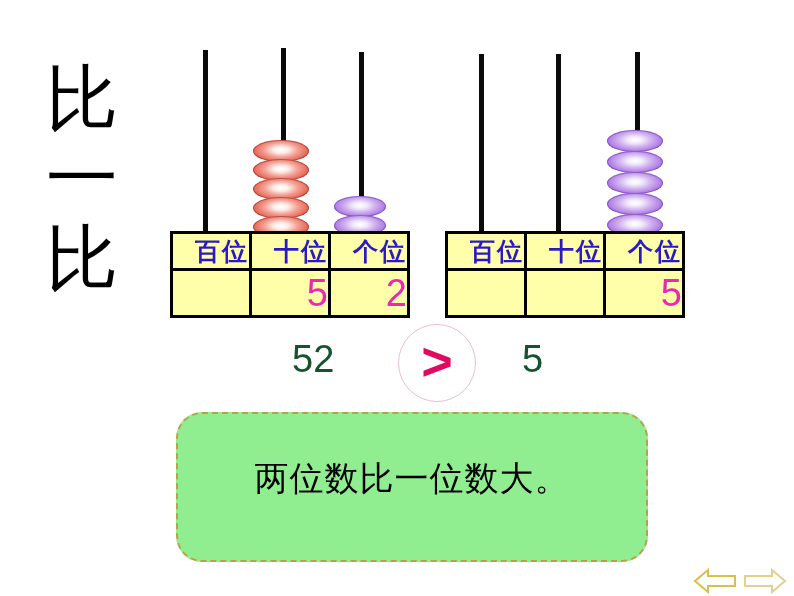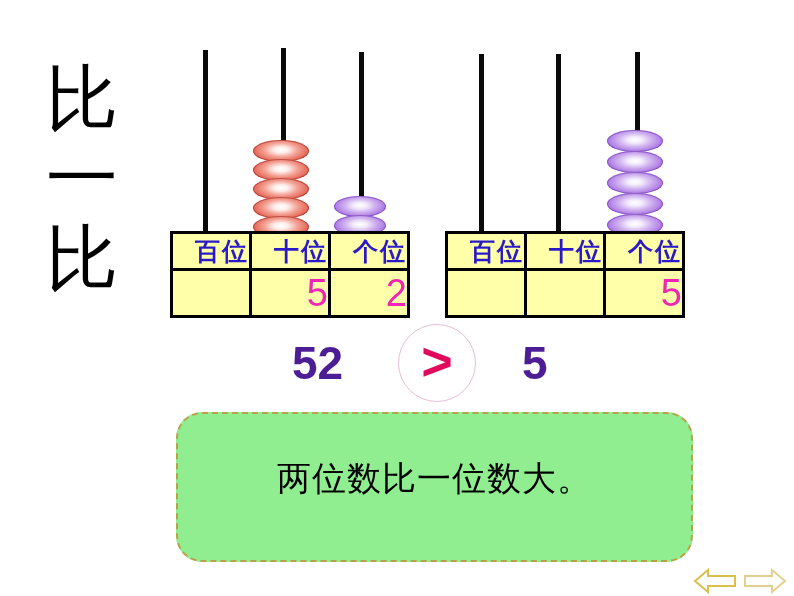--- a/index.html
+++ b/index.html
@@ -103,24 +103,23 @@
     font-size: 38px;
     color: #ef25b4;
     font-weight: 400;
     line-height: 1;
   }
 
   
   .cmp-number {
     position: absolute;
     font-family: "Liberation Sans", sans-serif;
-    font-size: 46px;
-    color: #4c1d95;
-    line-height: 1;
-    font-weight: bold;
+    font-size: 38px;
+    color: #14532d;
+    line-height: 1;
   }
   .cmp-circle {
     position: absolute;
     width: 78px;
     height: 78px;
     border-radius: 50%;
     border: 1.4px solid #e8bed6;
     box-sizing: border-box;
     display: flex;
     align-items: center;
@@ -133,21 +132,21 @@
     color: #e10a5c;
     line-height: 1;
     margin-top: -4px;
   }
 
   
   .conclusion {
     position: absolute;
     left: 176px;
     top: 412px;
-    width: 517px;
+    width: 472px;
     height: 150px;
     background: #90ee90;
     border: 2px dashed #b9a14a;
     border-radius: 26px;
     box-sizing: border-box;
   }
   .conclusion-text {
     position: absolute;
     left: 0;
     top: 42px;

